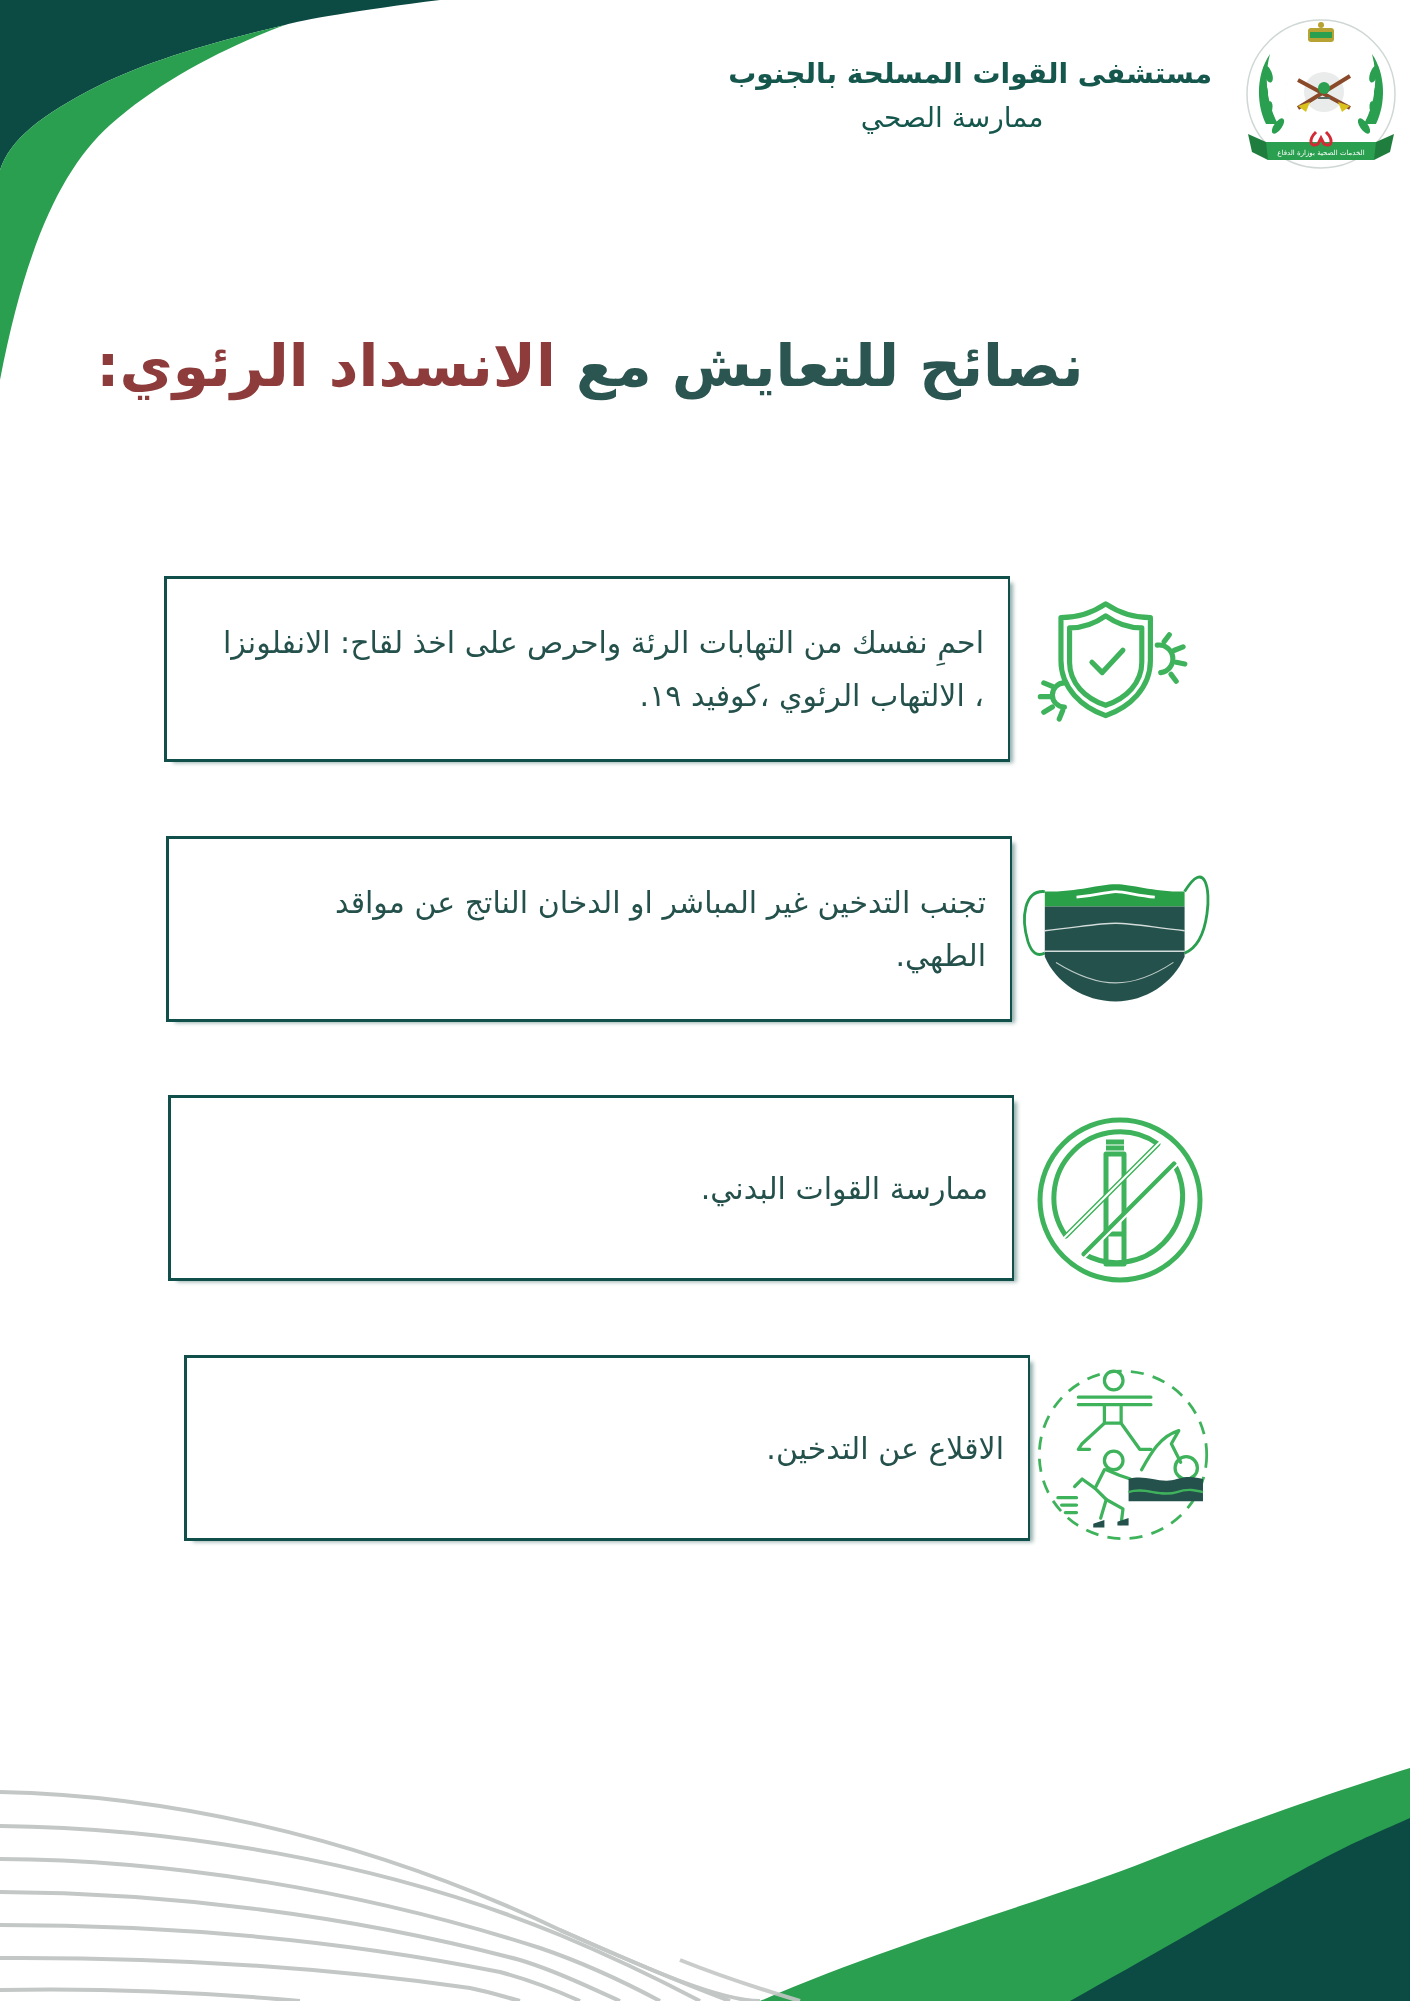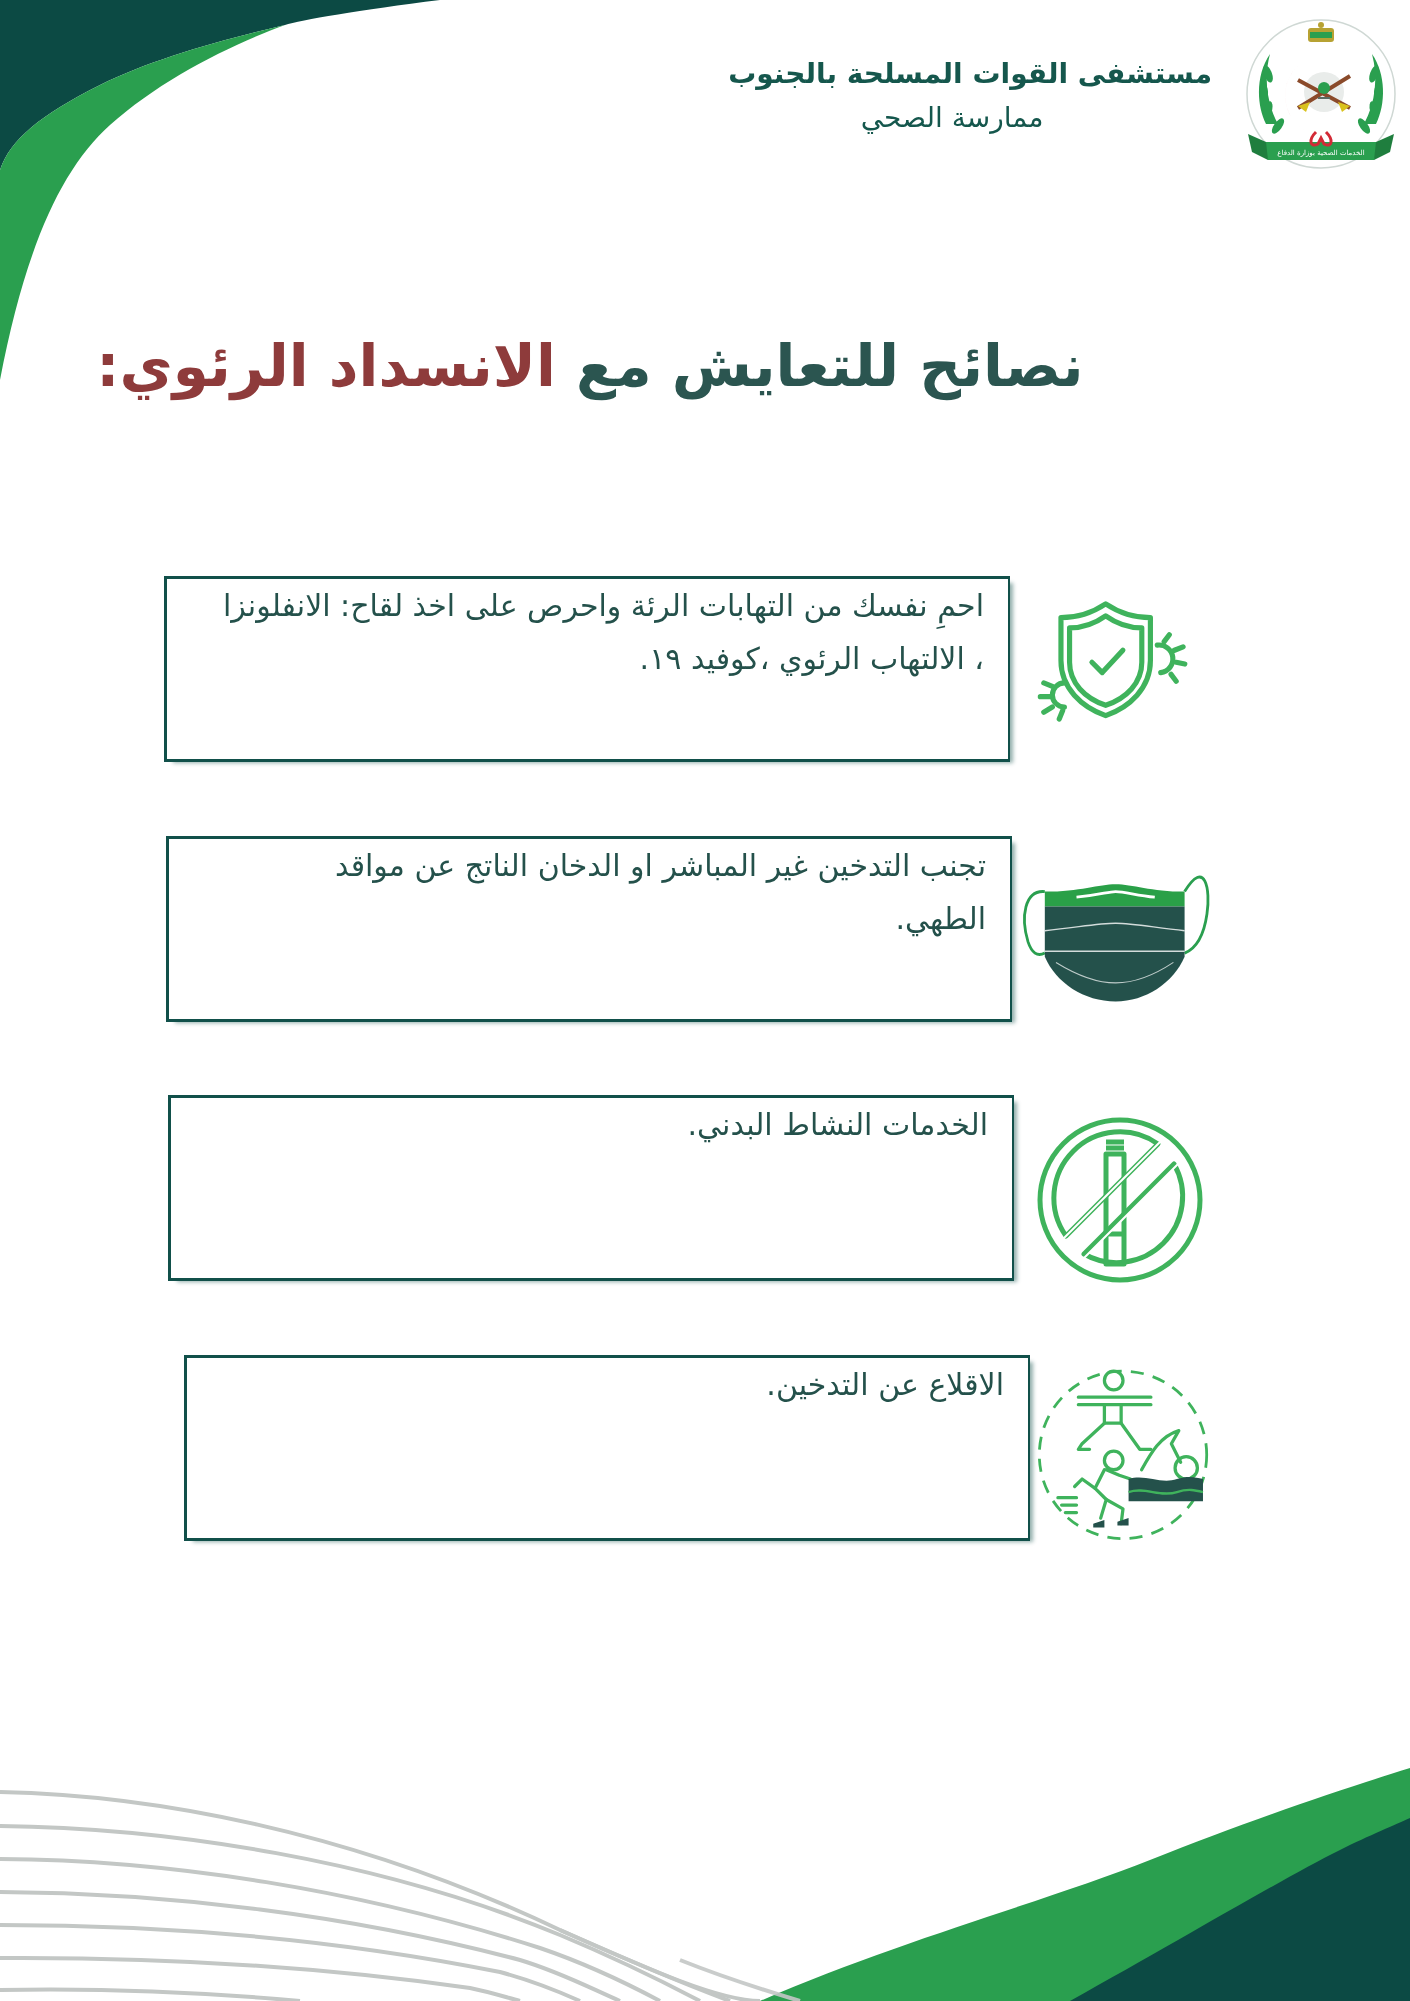--- a/index.html
+++ b/index.html
@@ -71,21 +71,21 @@
     .tip-card {
       position: absolute;
       height: 186px;
       border: 3px solid #11504a;
       border-right-width: 2px;
       box-sizing: border-box;
       background: #ffffff;
       box-shadow: 6px 4px 4px -3px rgba(17, 80, 74, 0.45);
       direction: rtl;
       display: flex;
-      align-items: flex-start;
+      align-items: center;
     }
     .tip-text {
       font-size: 30px;
       line-height: 53px;
       color: #24514b;
       padding-right: 24px;
       padding-left: 40px;
       text-align: right;
       width: 100%;
       box-sizing: border-box;
@@ -192,21 +192,21 @@
   <path d="M182,42 C204,6 210,40 206,66 C202,94 192,104 182,108" fill="none" stroke="#2a9f4f" stroke-width="3"></path>
   <path d="M32,42 C70,42 90,34 108,34 C126,34 146,42 182,42 L182,58 L32,58 Z" fill="#2aa048"></path>
   <path d="M66,48 C90,46 100,42 108,42 C118,42 130,46 150,48" fill="none" stroke="#ffffff" stroke-width="3"></path>
   <path d="M32,58 L182,58 L182,112 C170,140 140,160 108,160 C74,160 44,140 32,112 Z" fill="#24514b"></path>
   <path d="M32,84 C70,80 90,76 108,76 C126,76 146,80 182,84" fill="none" stroke="#ffffff" stroke-width="1.5" opacity="0.8"></path>
   <path d="M32,106 L182,106" stroke="#ffffff" stroke-width="1.5" opacity="0.8"></path>
   <path d="M44,118 C70,134 90,140 108,140 C126,140 146,134 170,118" fill="none" stroke="#ffffff" stroke-width="1.2" opacity="0.7"></path>
 </svg>
 
 <div class="tip-card" style="left:168px; top:1095px; width:846px;">
-  <div class="tip-text">الخدمات النشاط البدني.</div>
+  <div class="tip-text">ممارسة القوات البدني.</div>
 </div>
 <svg class="tip-icon" style="left:1034px; top:1114px; width:172px; height:172px;" viewBox="0 0 172 172" xmlns="http://www.w3.org/2000/svg">
   <g fill="none" stroke="#3fb35c" stroke-width="5" stroke-linejoin="round">
     <circle cx="86" cy="86" r="80"></circle>
     <path d="M124,30 A66,66 0 0,0 32,122 Z"></path>
     <path d="M140,50 A66,66 0 0,1 50,140 Z"></path>
     <rect x="72" y="40" width="18" height="110"></rect>
     <path d="M72,34 L90,34 M72,28 L90,28"></path>
     <path d="M72,120 L90,120"></path>
   </g>

